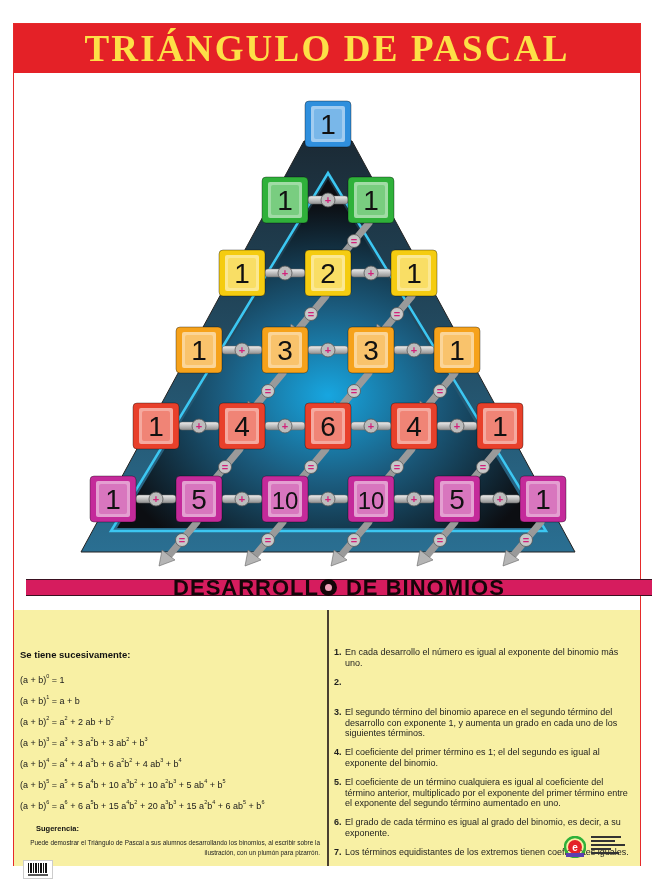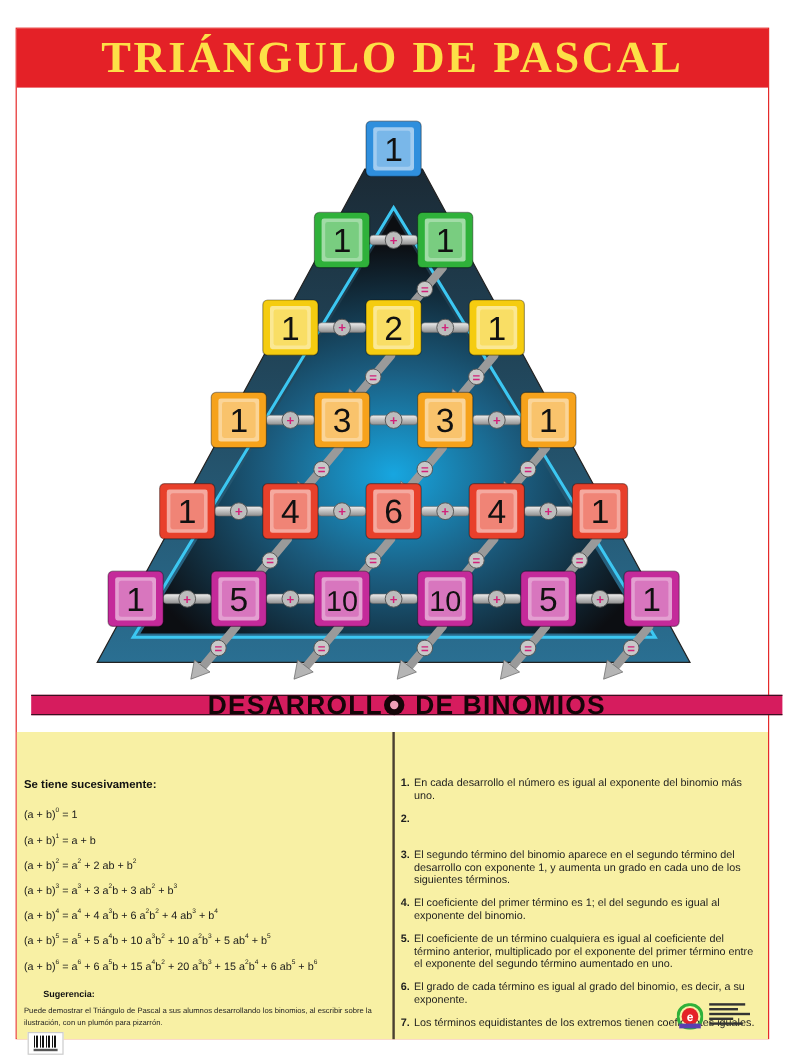--- a/index.html
+++ b/index.html
@@ -37,21 +37,21 @@
     position:relative; margin:0 1px; top:0px;
   }
   .section-bar .o-badge::after {
     content:""; position:absolute; left:5px; top:5px; width:7px; height:7px; border-radius:50%;
     background:#f0a0b8;
   }
   .bottom {
     position:absolute; left:0; top:586px; width:100%; height:256px; background:#f8f0a4;
   }
   .divider { position:absolute; left:313px; top:0; width:2px; height:100%; background:#4a4030; }
-  .left-col { position:absolute; left:6px; top:0; width:300px; height:100%; }
+  .left-col { position:absolute; left:6px; top:0; width:300px; height:100%;text-align:right; }
   .right-col { position:absolute; left:320px; top:0; width:300px; height:100%; }
   .lead { font-weight:bold; font-size:9.5px; color:#111; position:absolute; left:0; top:39px; }
   .eq { position:absolute; left:0; font-size:9px; color:#1a1a1a; white-space:nowrap; }
   .eq sup { font-size:5.5px; vertical-align:5px; }
   .sug-title { position:absolute; left:16px; top:214px; font-weight:bold; font-size:7.5px; color:#111; }
   .sug-text { position:absolute; left:0; top:228px; width:300px; font-size:6.4px; line-height:10px; color:#222; }
   .barcode {
     position:absolute; left:3px; top:250px; width:30px; height:19px; background:#fff;
     border:1px solid #ccc; box-sizing:border-box; padding:2px 4px 0 4px;
   }

